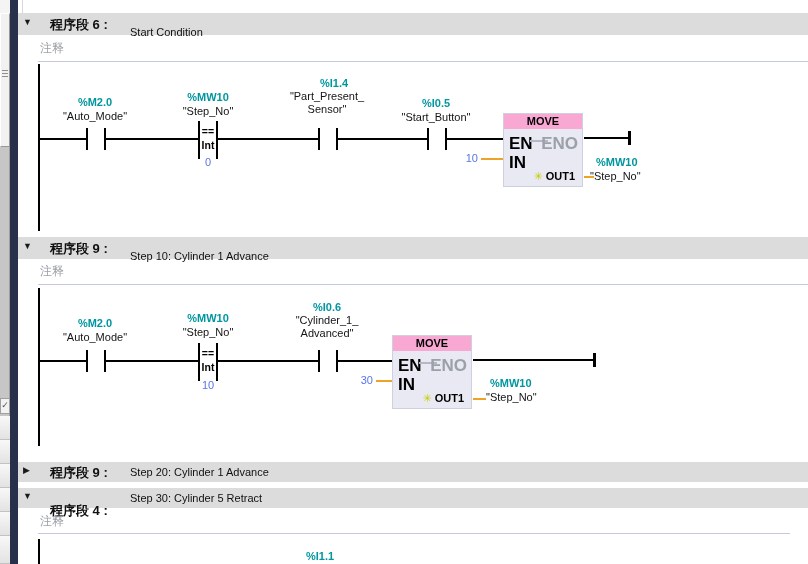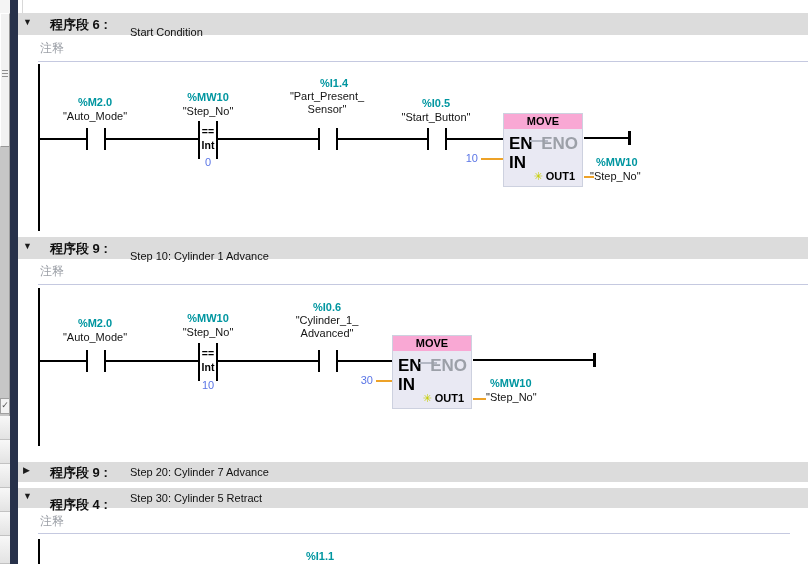--- a/index.html
+++ b/index.html
@@ -201,26 +201,26 @@
   <div class="owire" style="left:376px;top:380px;width:16px;"></div>
   <div class="owire" style="left:473px;top:398px;width:13px;"></div>
   <span class="addrL" style="left:490px;top:377px;">%MW10</span>
   <span class="tagL" style="left:486px;top:391px;">"Step_No"</span>
   <div class="hwire" style="left:473px;top:359px;width:122px;"></div>
   <div class="tick" style="left:593px;top:353px;"></div>
 
   <div class="nethdr" style="top:462px;height:20px;">
     <span class="tri" style="top:4px;">▶</span>
     <span class="netlbl" style="top:2px;">程序段 9 :</span>
-    <span class="nettit" style="top:4px;">Step 20: Cylinder 7 Advance</span>
+    <span class="nettit" style="top:4px;">Step 20: Cylinder 1 Advance</span>
   </div>
 
   <div class="nethdr" style="top:488px;height:20px;">
     <span class="tri" style="top:4px;">▼</span>
-    <span class="netlbl" style="top:8px;">程序段 4 :</span>
+    <span class="netlbl" style="top:14px;">程序段 4 :</span>
     <span class="nettit" style="top:4px;">Step 30:  Cylinder 5 Retract</span>
   </div>
   <div class="cmt" style="top:513px;">注释</div>
   <div class="cmtline" style="top:533px;width:752px;"></div>
   <div class="vwire" style="left:38px;top:539px;height:25px;"></div>
   <span class="addr" style="left:320px;top:550px;">%I1.1</span>
 
 
 </div>
 

